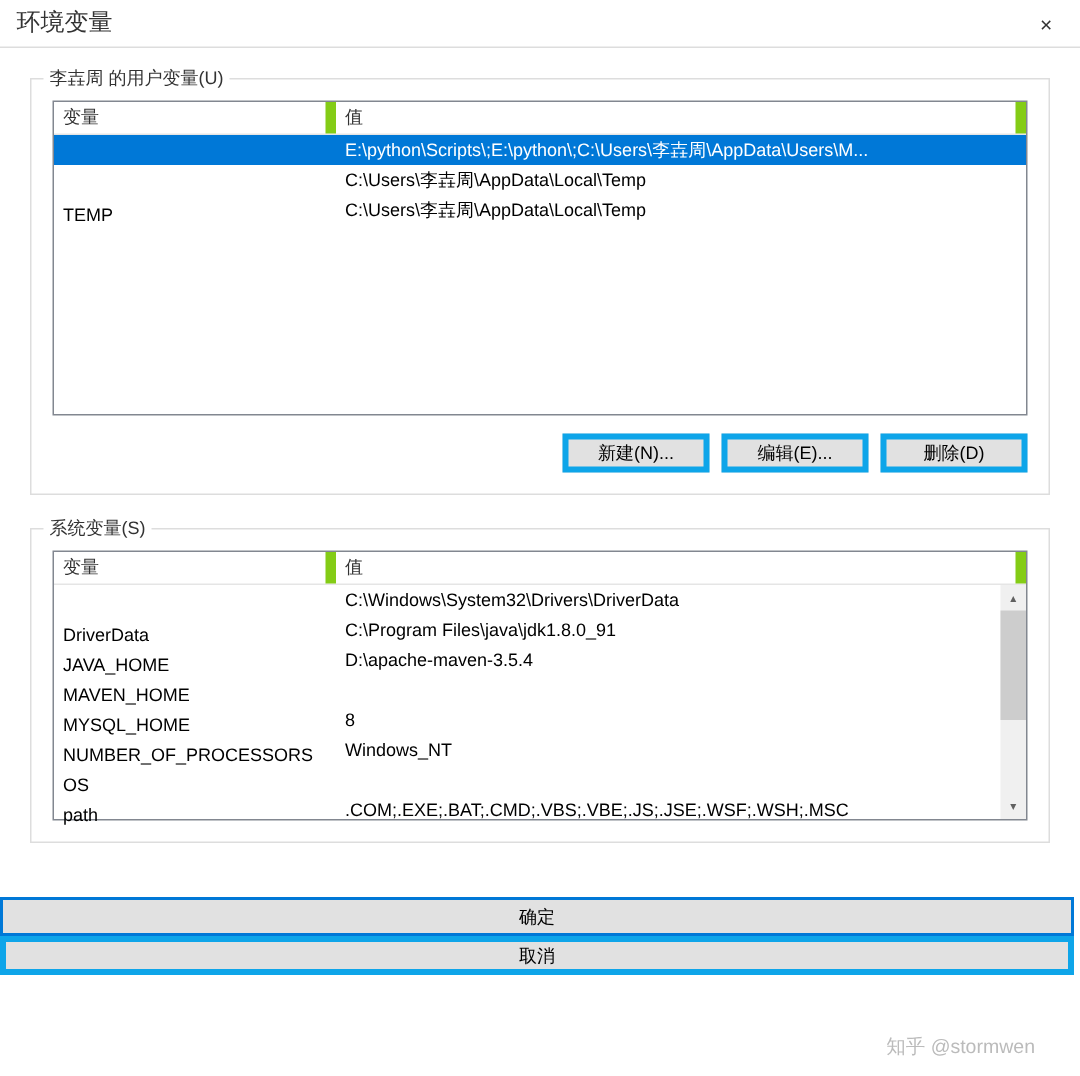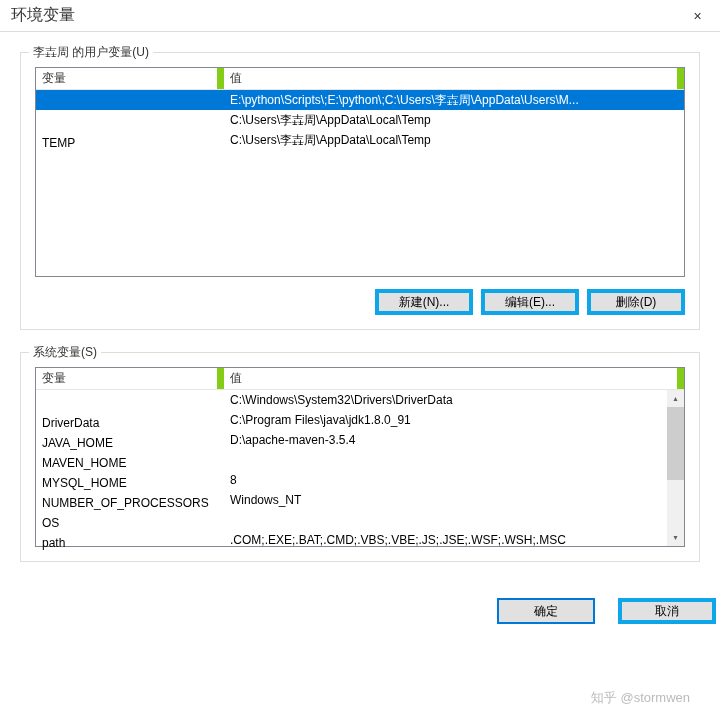--- a/index.html
+++ b/index.html
@@ -110,22 +110,23 @@
       background: #e1e1e1;
       border: 4px solid #0ea5e9;
       font-size: 12px;
       font-family: inherit;
       padding: 0 12px;
       cursor: default;
     }
     .dialog-btns {
       display: flex;
       justify-content: flex-end;
-      gap: 23px;
+      gap: 0;
       padding: 0 4px 18px 0;
+      flex-direction: column;
     }
     .btn.default-btn {
       border: 2px solid #0078d7;
       background: #e1e1e1;
     }
     .watermark {
       position: absolute;
       bottom: 10px; right: 30px;
       color: #bbb;
       font-size: 13px;

